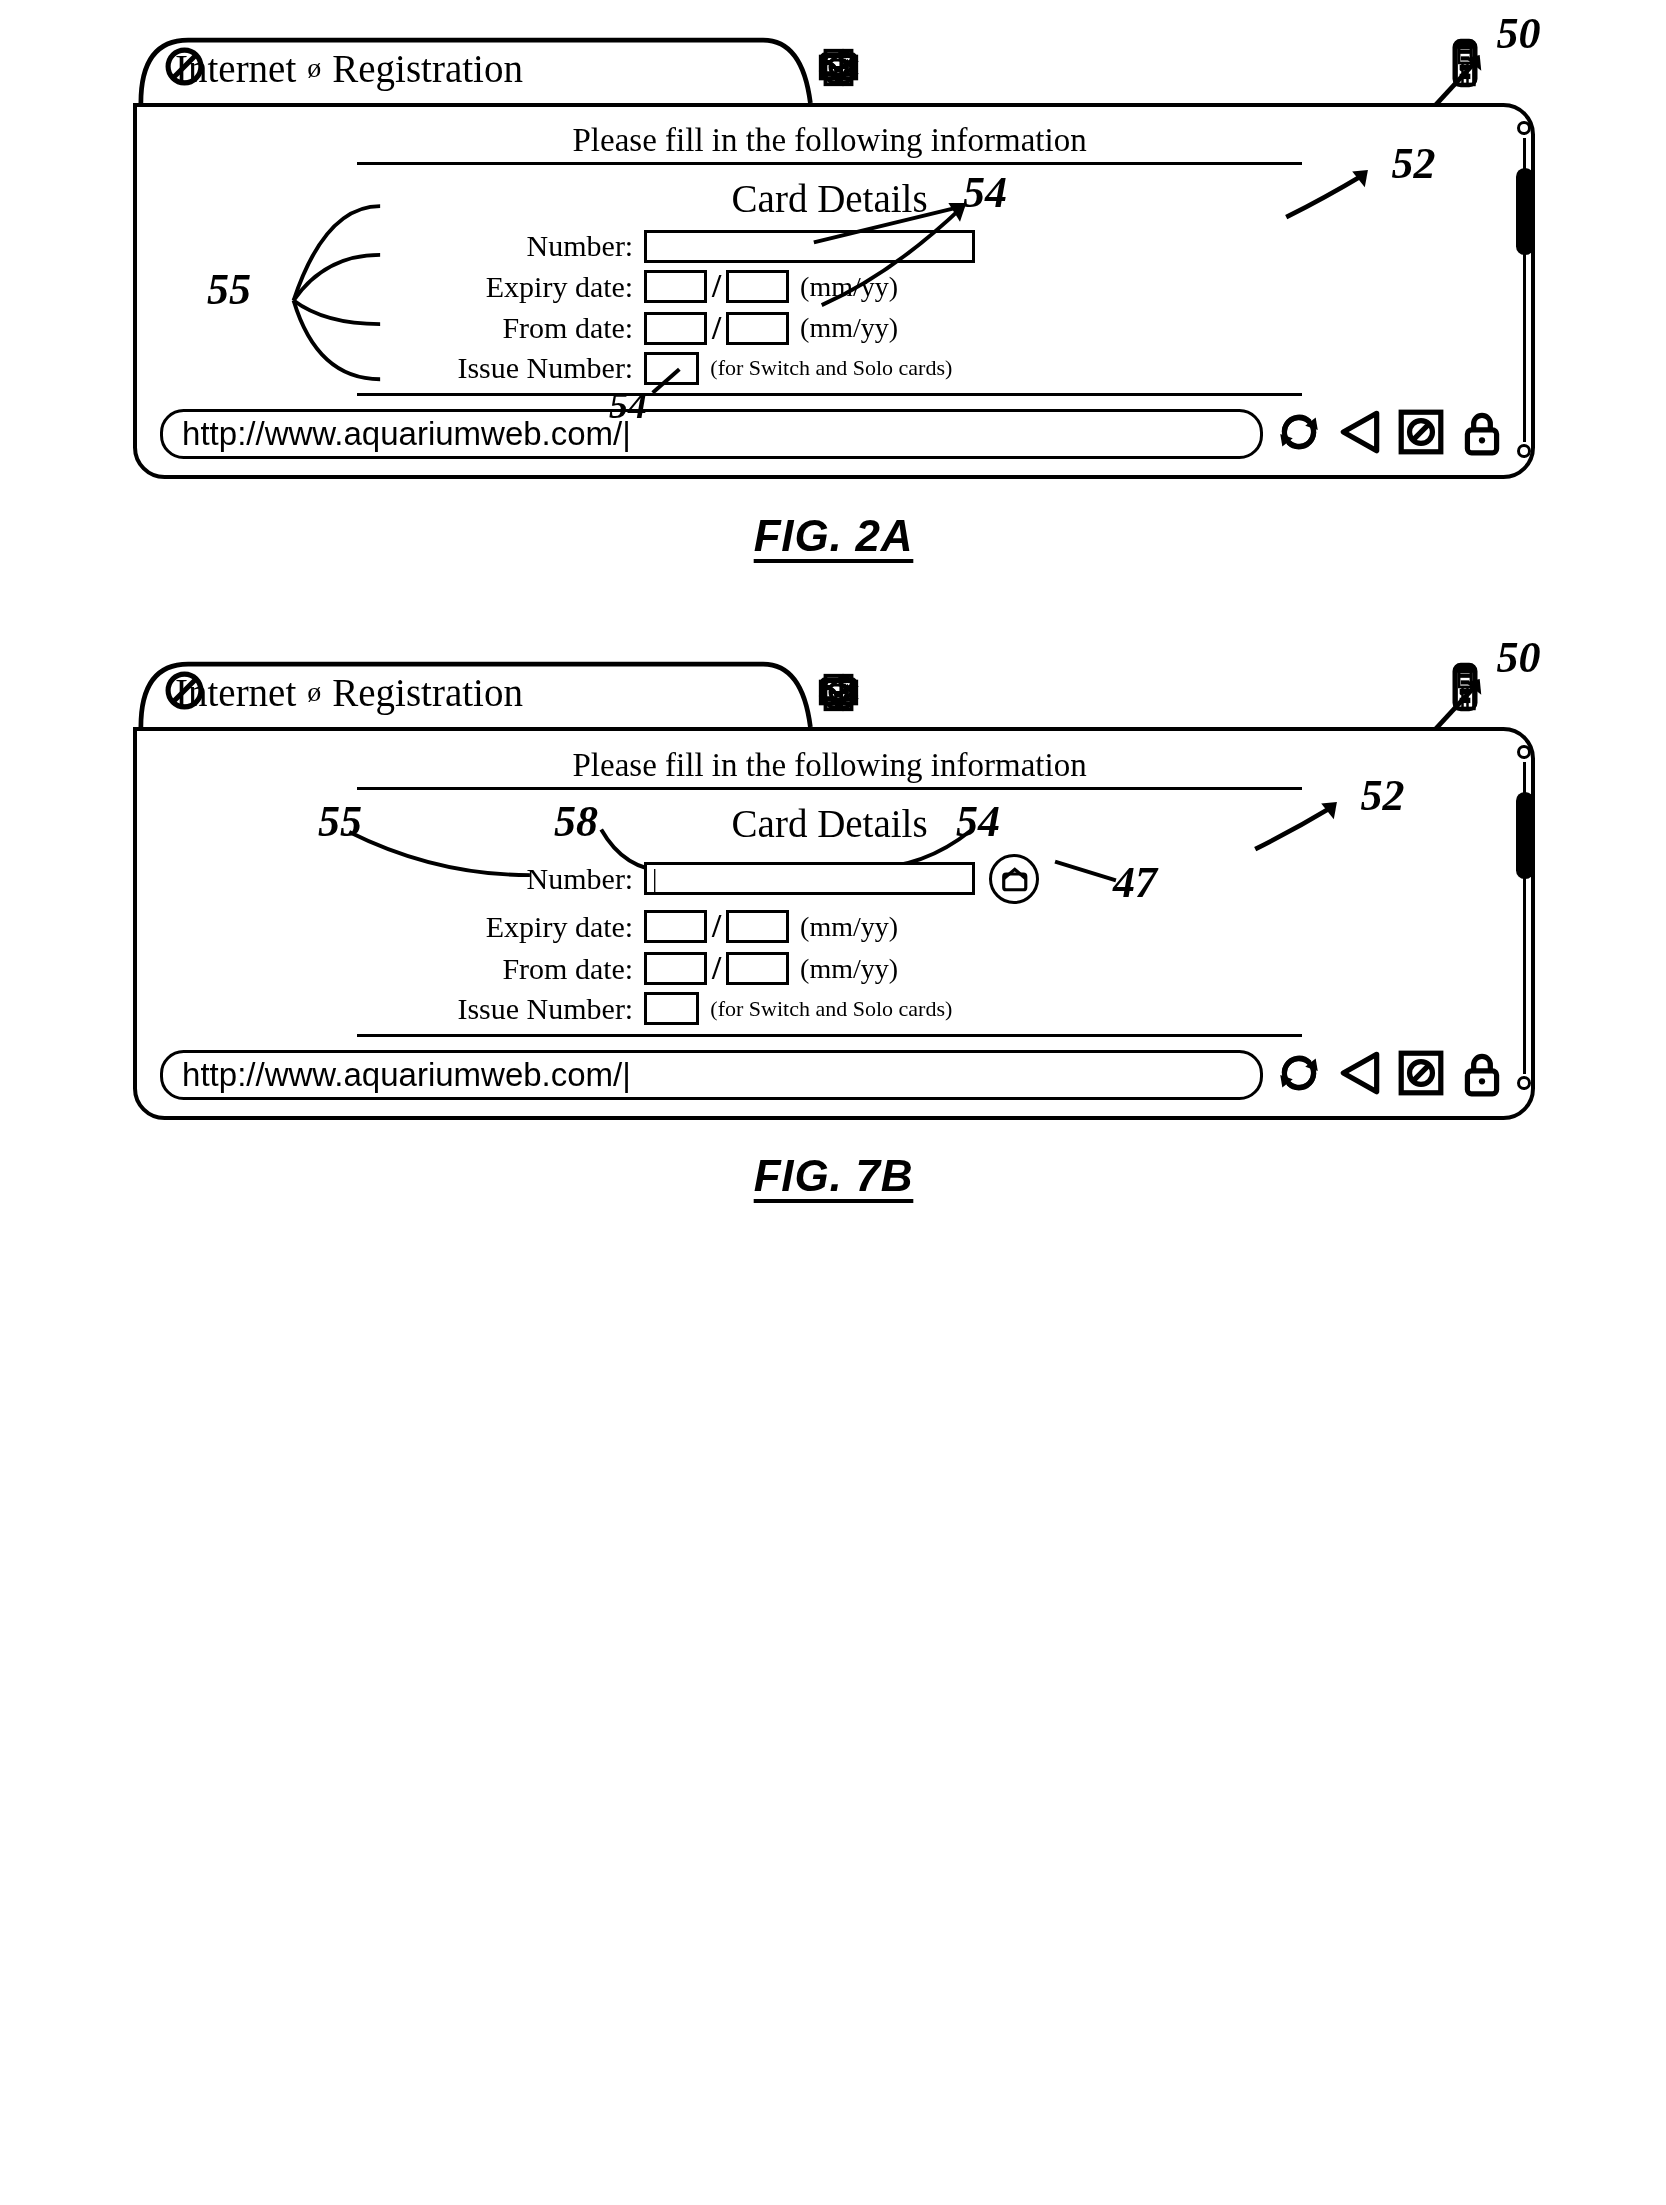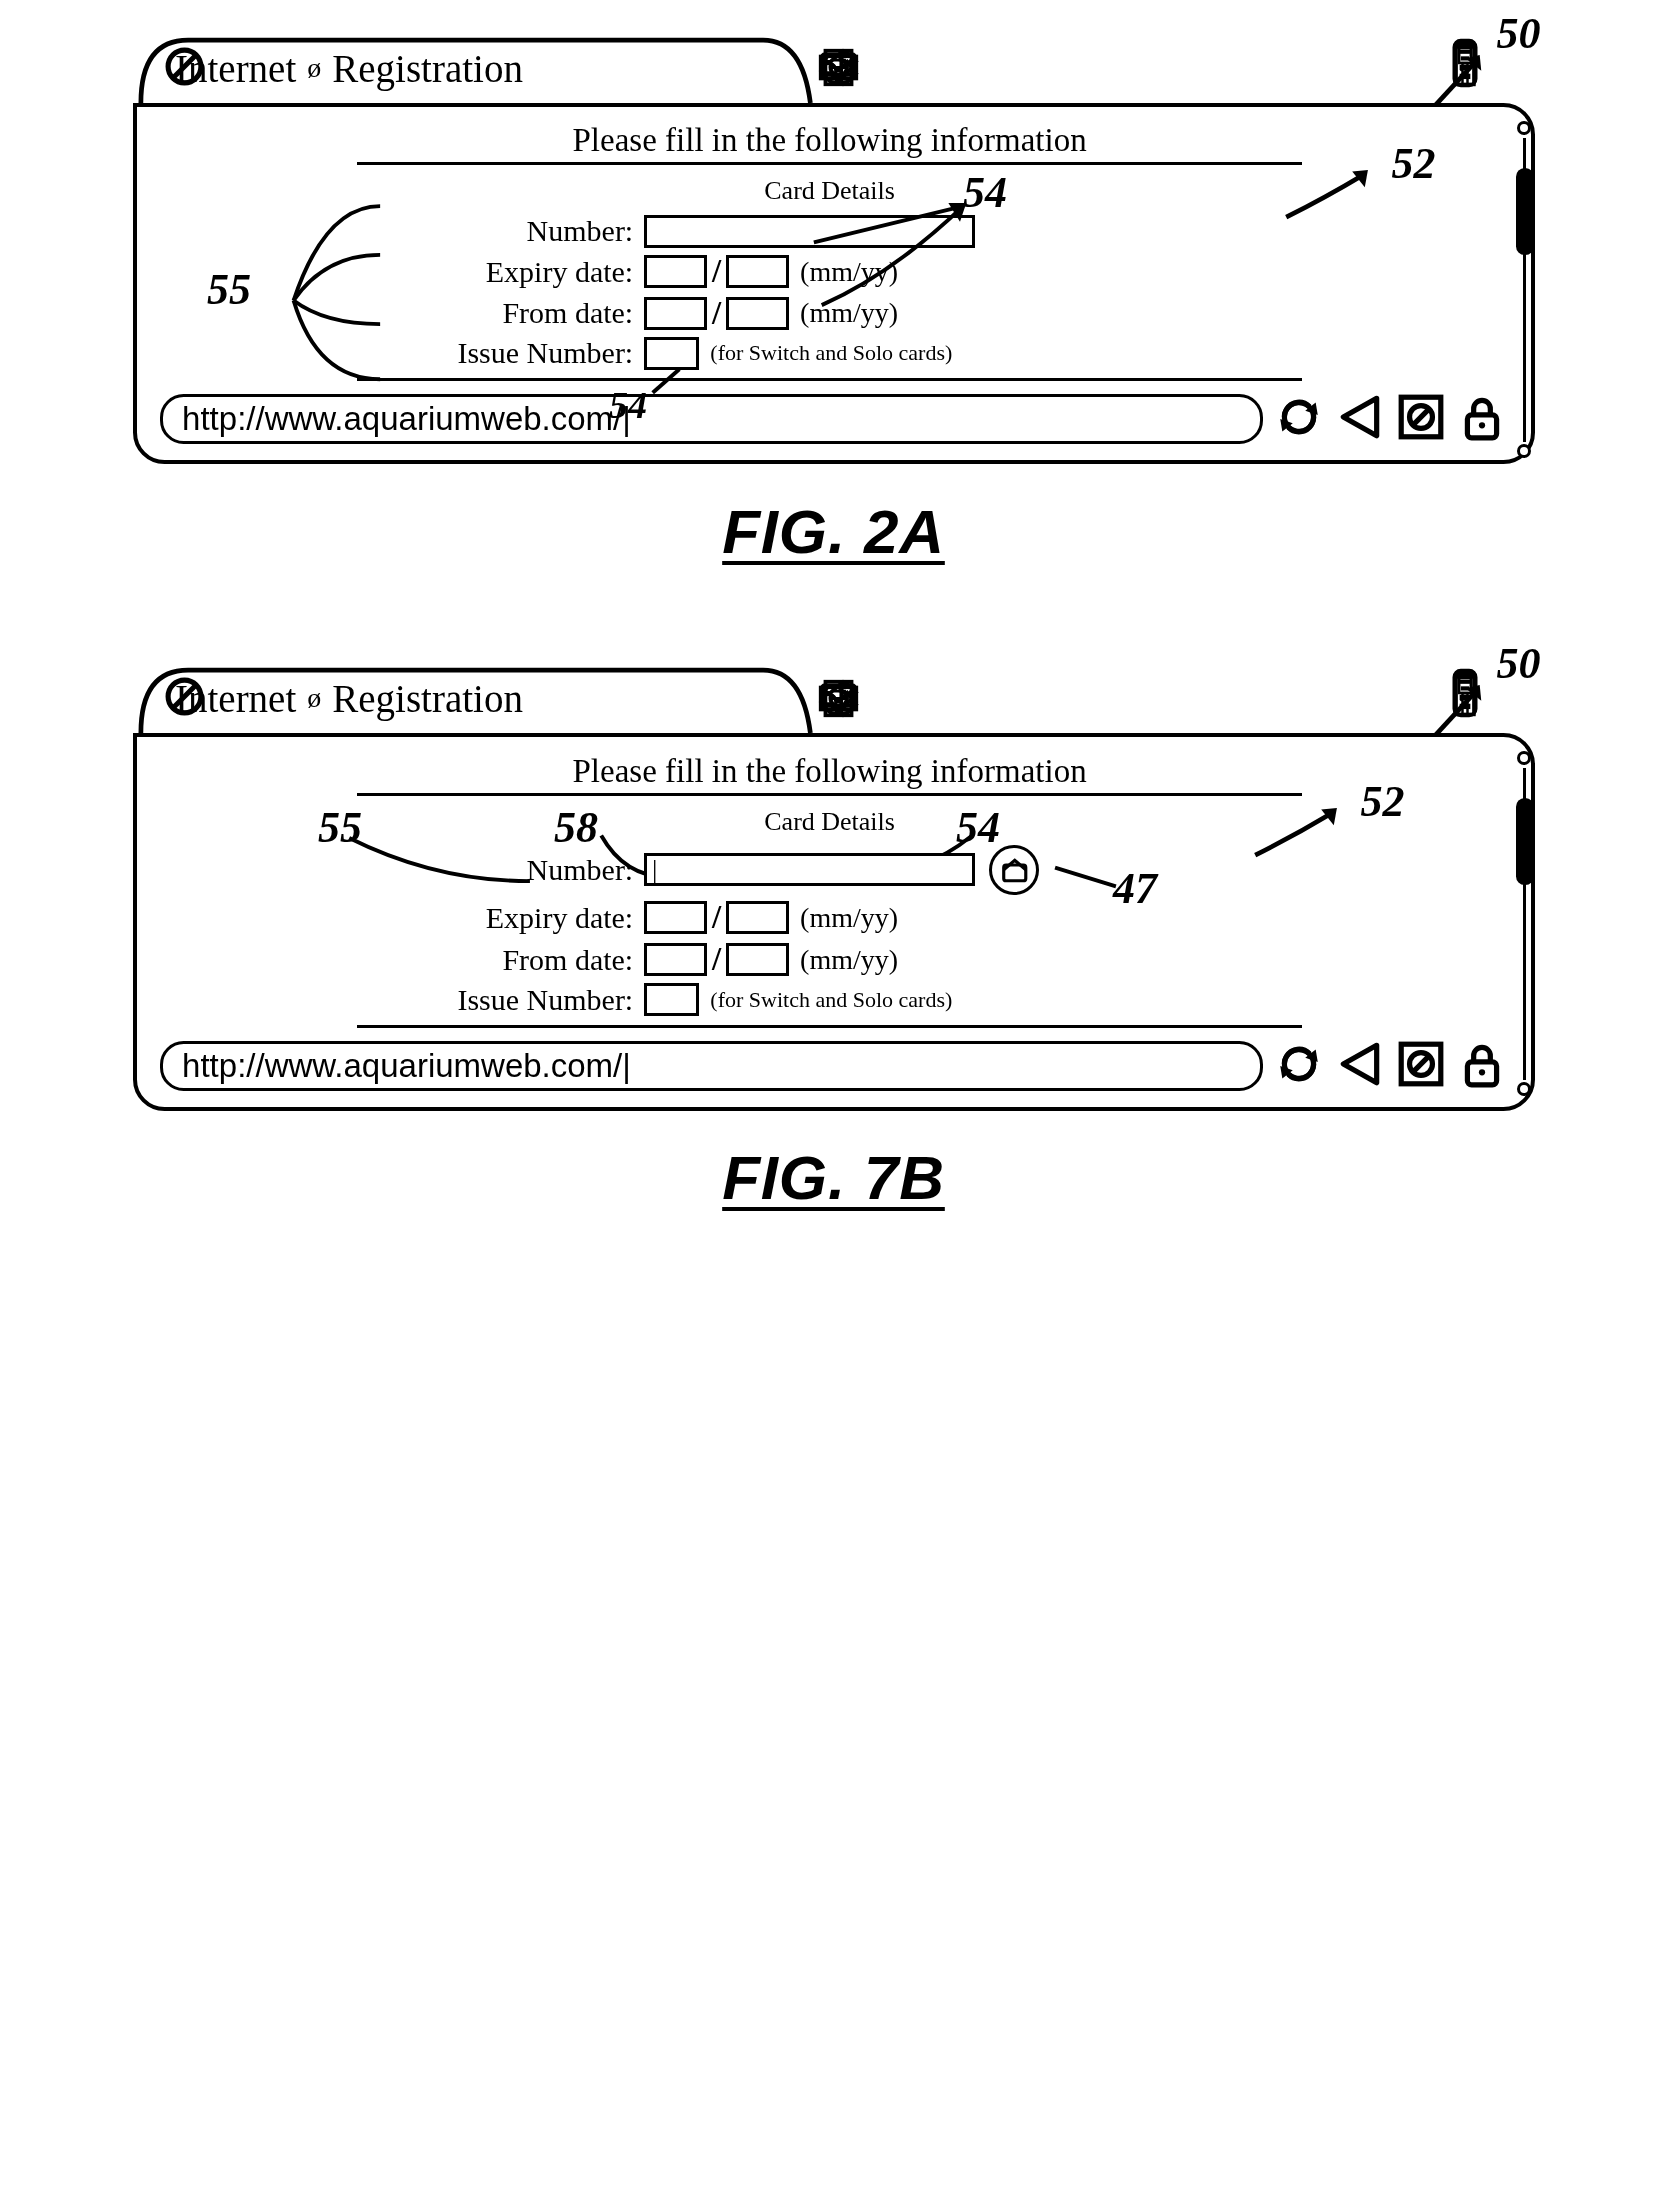--- a/index.html
+++ b/index.html
@@ -60,21 +60,21 @@
     position: relative;
   }
   .page-heading {
     font-size: 33px;
     text-align: center;
     border-bottom: 3.9px solid #000;
     padding-bottom: 3.2px;
     margin-bottom: 11px;
   }
   .section-heading {
-    font-size: 26px;
+    font-size: 39px;
     font-family: "Comic Sans MS", cursive;
     text-align: center;
     margin-bottom: 7.9px;
   }
   .form-row {
     display: flex;
     align-items: center;
     justify-content: flex-start;
     margin: 4.7px 0;
     font-family: "Comic Sans MS", cursive;
@@ -146,21 +146,21 @@
     width: 17.3px;
     border-radius: 8.7px;
     background: #000;
     left: 0;
   }
   .fig-label {
     text-align: center;
     font-family: Arial, sans-serif;
     font-style: italic;
     font-weight: 900;
-    font-size: 62px;
+    font-size: 44px;
     margin-top: 31.5px;
     letter-spacing: 0.8px;
   }
   .fig-label .u { text-decoration: underline; text-underline-offset: 7.9px; text-decoration-thickness: 3.9px; }
   
   .anno {
     position: absolute;
     font-family: "Times New Roman", serif;
     font-style: italic;
     font-weight: bold;

